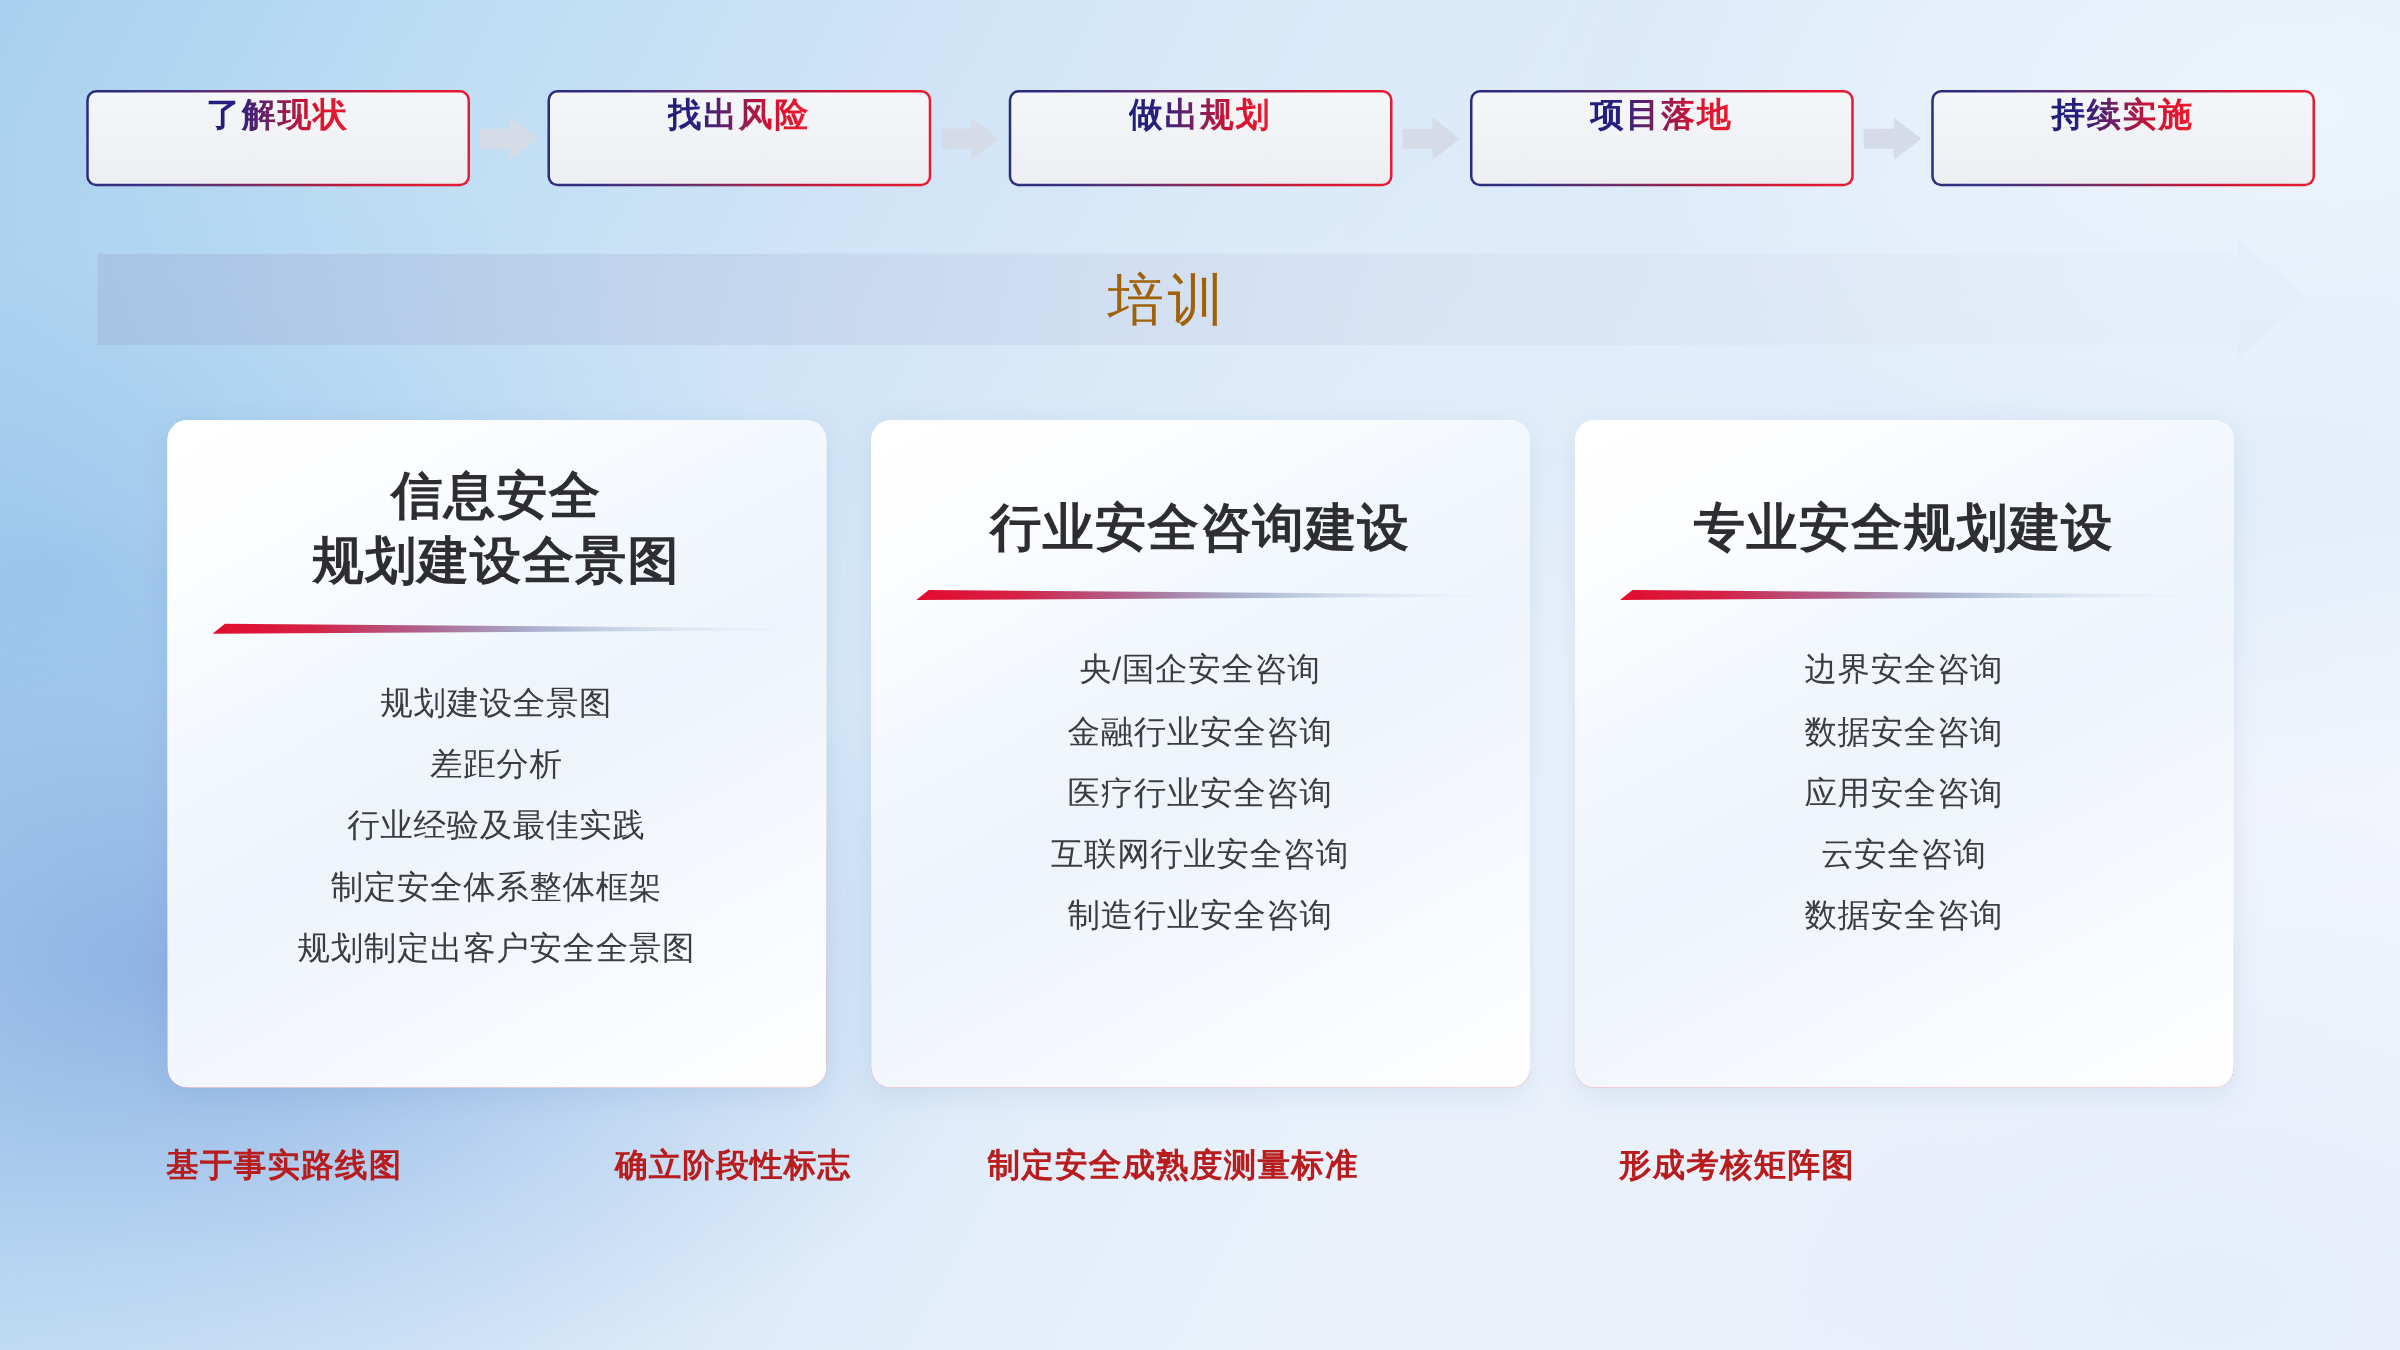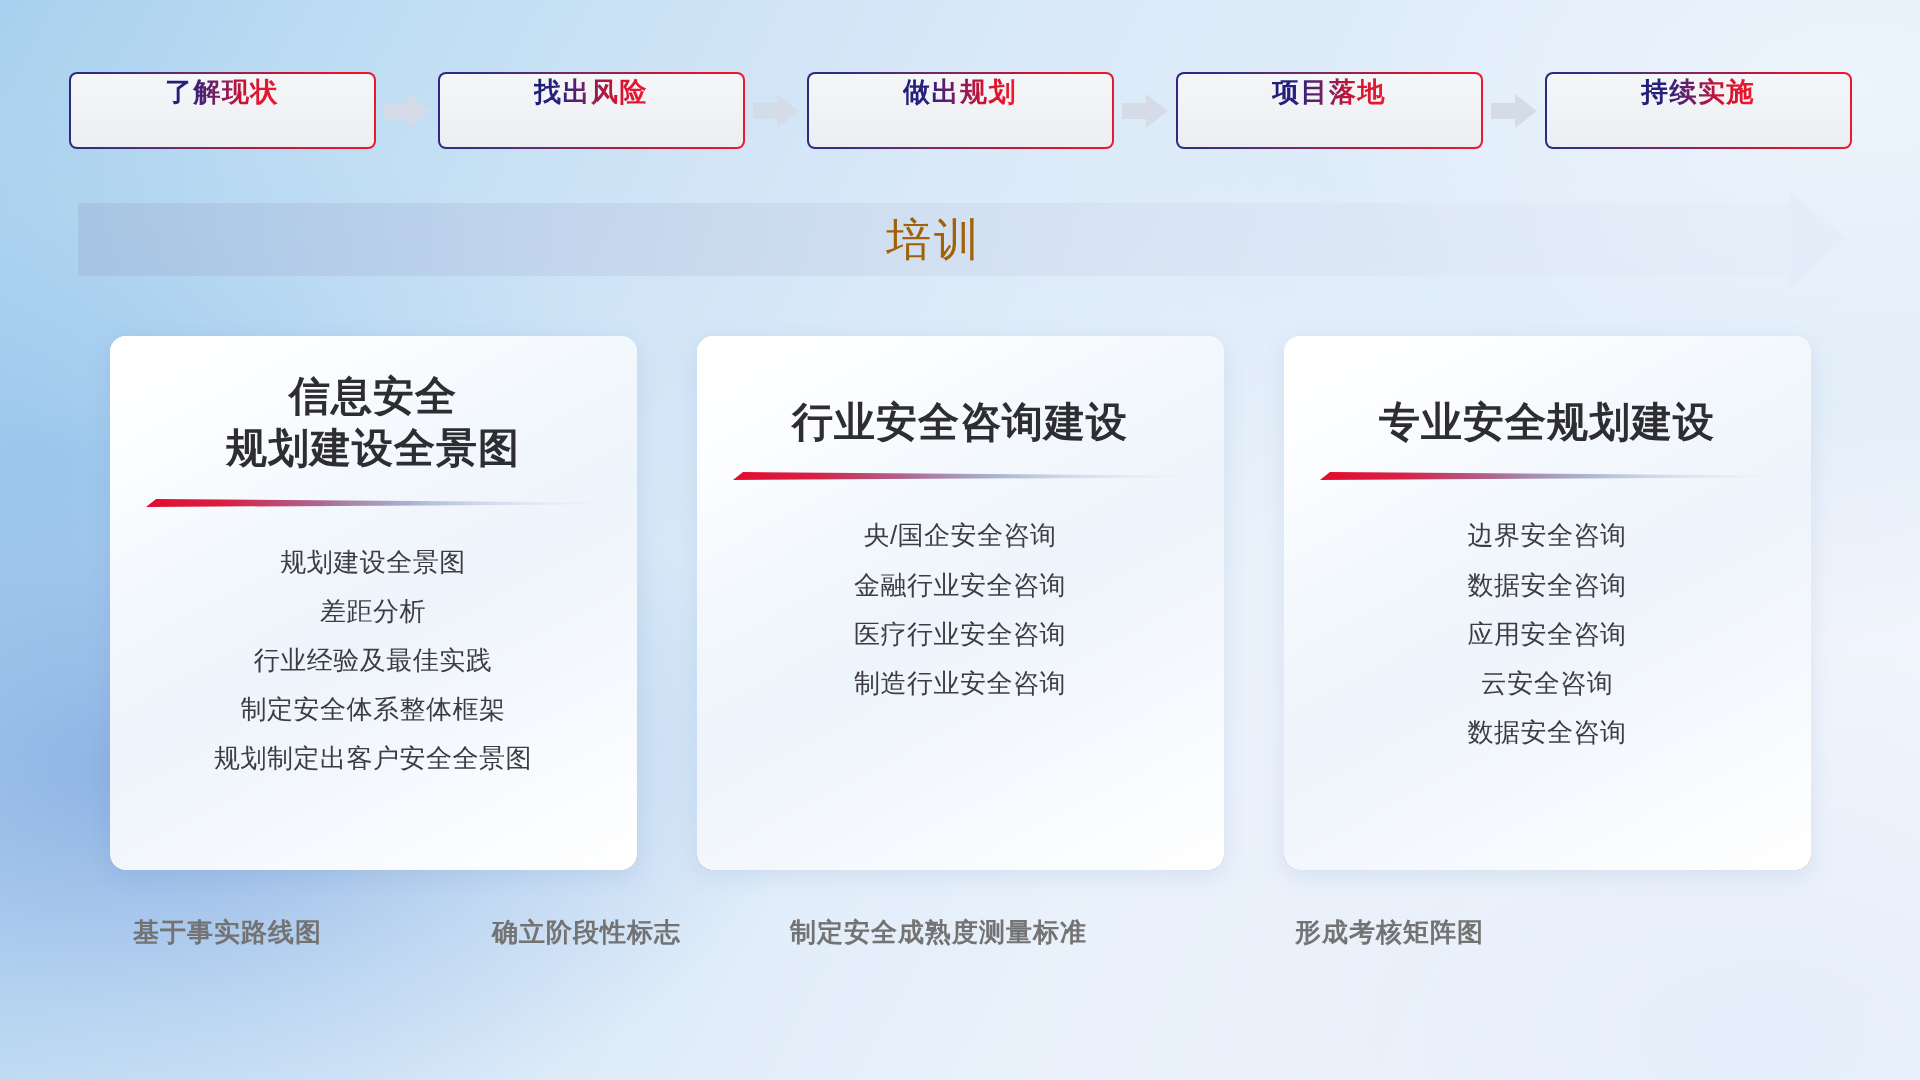--- a/index.html
+++ b/index.html
@@ -85,21 +85,21 @@
   }
   .banner-text {
     position:absolute; left:0; top:0; width:1712px; height:73px;
     display:flex; align-items:center; justify-content:center;
     font-size:45px; font-weight:400; color:#a16207; letter-spacing:3px;
   }
 
   
   .cards {
     position:absolute; left:0; top:336px; width:1920px;
-    display:flex; justify-content:center; gap:60px;
+    display:flex; justify-content:center; gap:36px;
   }
   .card-wrap { position:relative; width:527px; }
   .card {
     position:relative; width:527px; height:534px;
     border-radius:16px;
     background:linear-gradient(152deg,
       #ffffff 0%, #fdfeff 14%, #f3f8fd 34%, #eef4fb 52%,
       #f4f8fd 70%, #fafcfe 86%, #ffffff 100%);
     box-shadow:0 6px 22px rgba(80,115,170,0.13);
     overflow:hidden;
@@ -137,21 +137,21 @@
   }
   .card-list-item {
     font-size:26px; color:#3c3c42; line-height:1.62; letter-spacing:0.5px;
     white-space:nowrap;
   }
 
   
   .footers { position:absolute; left:0; top:915px; width:1920px; height:40px; }
   .footer-label {
     position:absolute; top:0;
-    font-size:26px; font-weight:700; color:#737373;
+    font-size:26px; font-weight:700; color:#b91c1c;
     letter-spacing:1px; white-space:nowrap;
   }
 </style>
 </head>
 <body>
 
 <div class="steps">
   <div class="step-box">
     <span class="step-label">了解现状</span>
   </div>
@@ -244,20 +244,21 @@
                 <stop offset="100%" stop-color="#cfdbe9" stop-opacity="0.05"></stop>
               </linearGradient>
             </defs>
             <path d="M0,10 L10,2 L455,5.6 L455,7.4 Z" fill="url(#dg2)"></path>
           </svg>
         </div>
         <div class="card-list">
           <div class="card-list-item">央/国企安全咨询</div>
           <div class="card-list-item">金融行业安全咨询</div>
           <div class="card-list-item">医疗行业安全咨询</div>
+          <div class="card-list-item">互联网行业安全咨询</div>
           <div class="card-list-item">制造行业安全咨询</div>
         </div>
       </div>
     </div>
   </div>
 
   <div class="card-wrap">
     <div class="card">
       <div class="card-inner">
         <div class="card-title one-line">专业安全规划建设</div>

